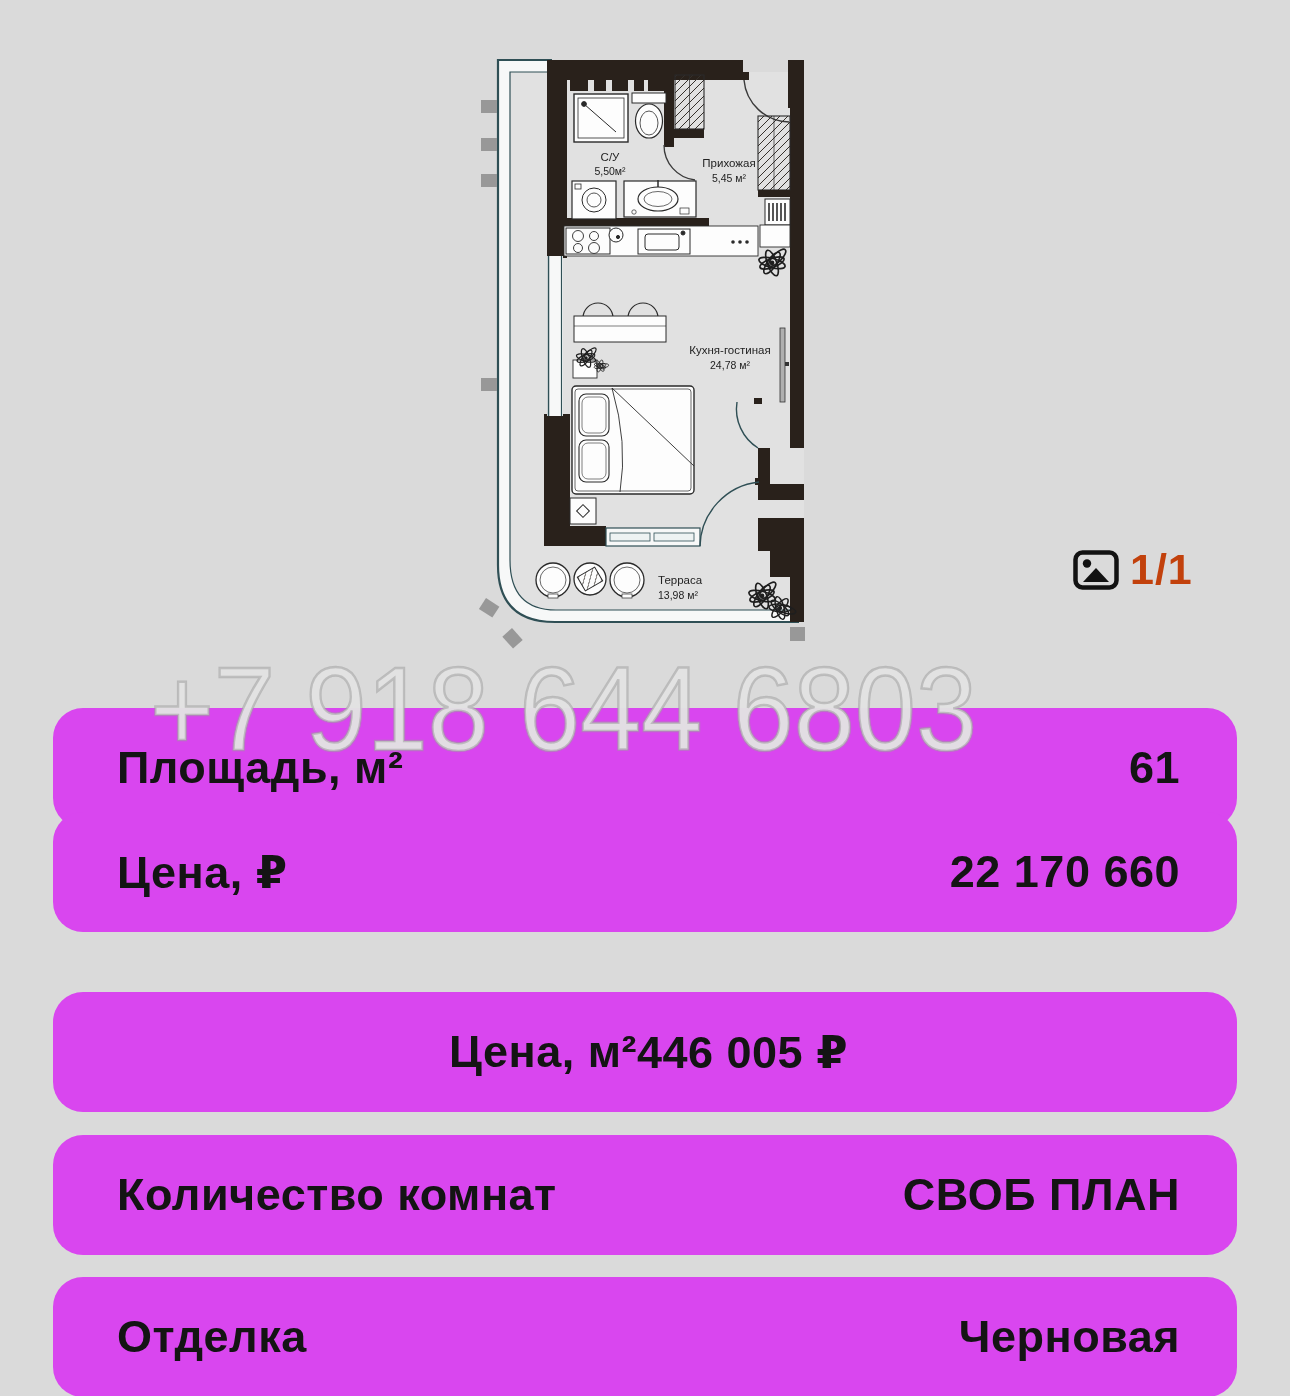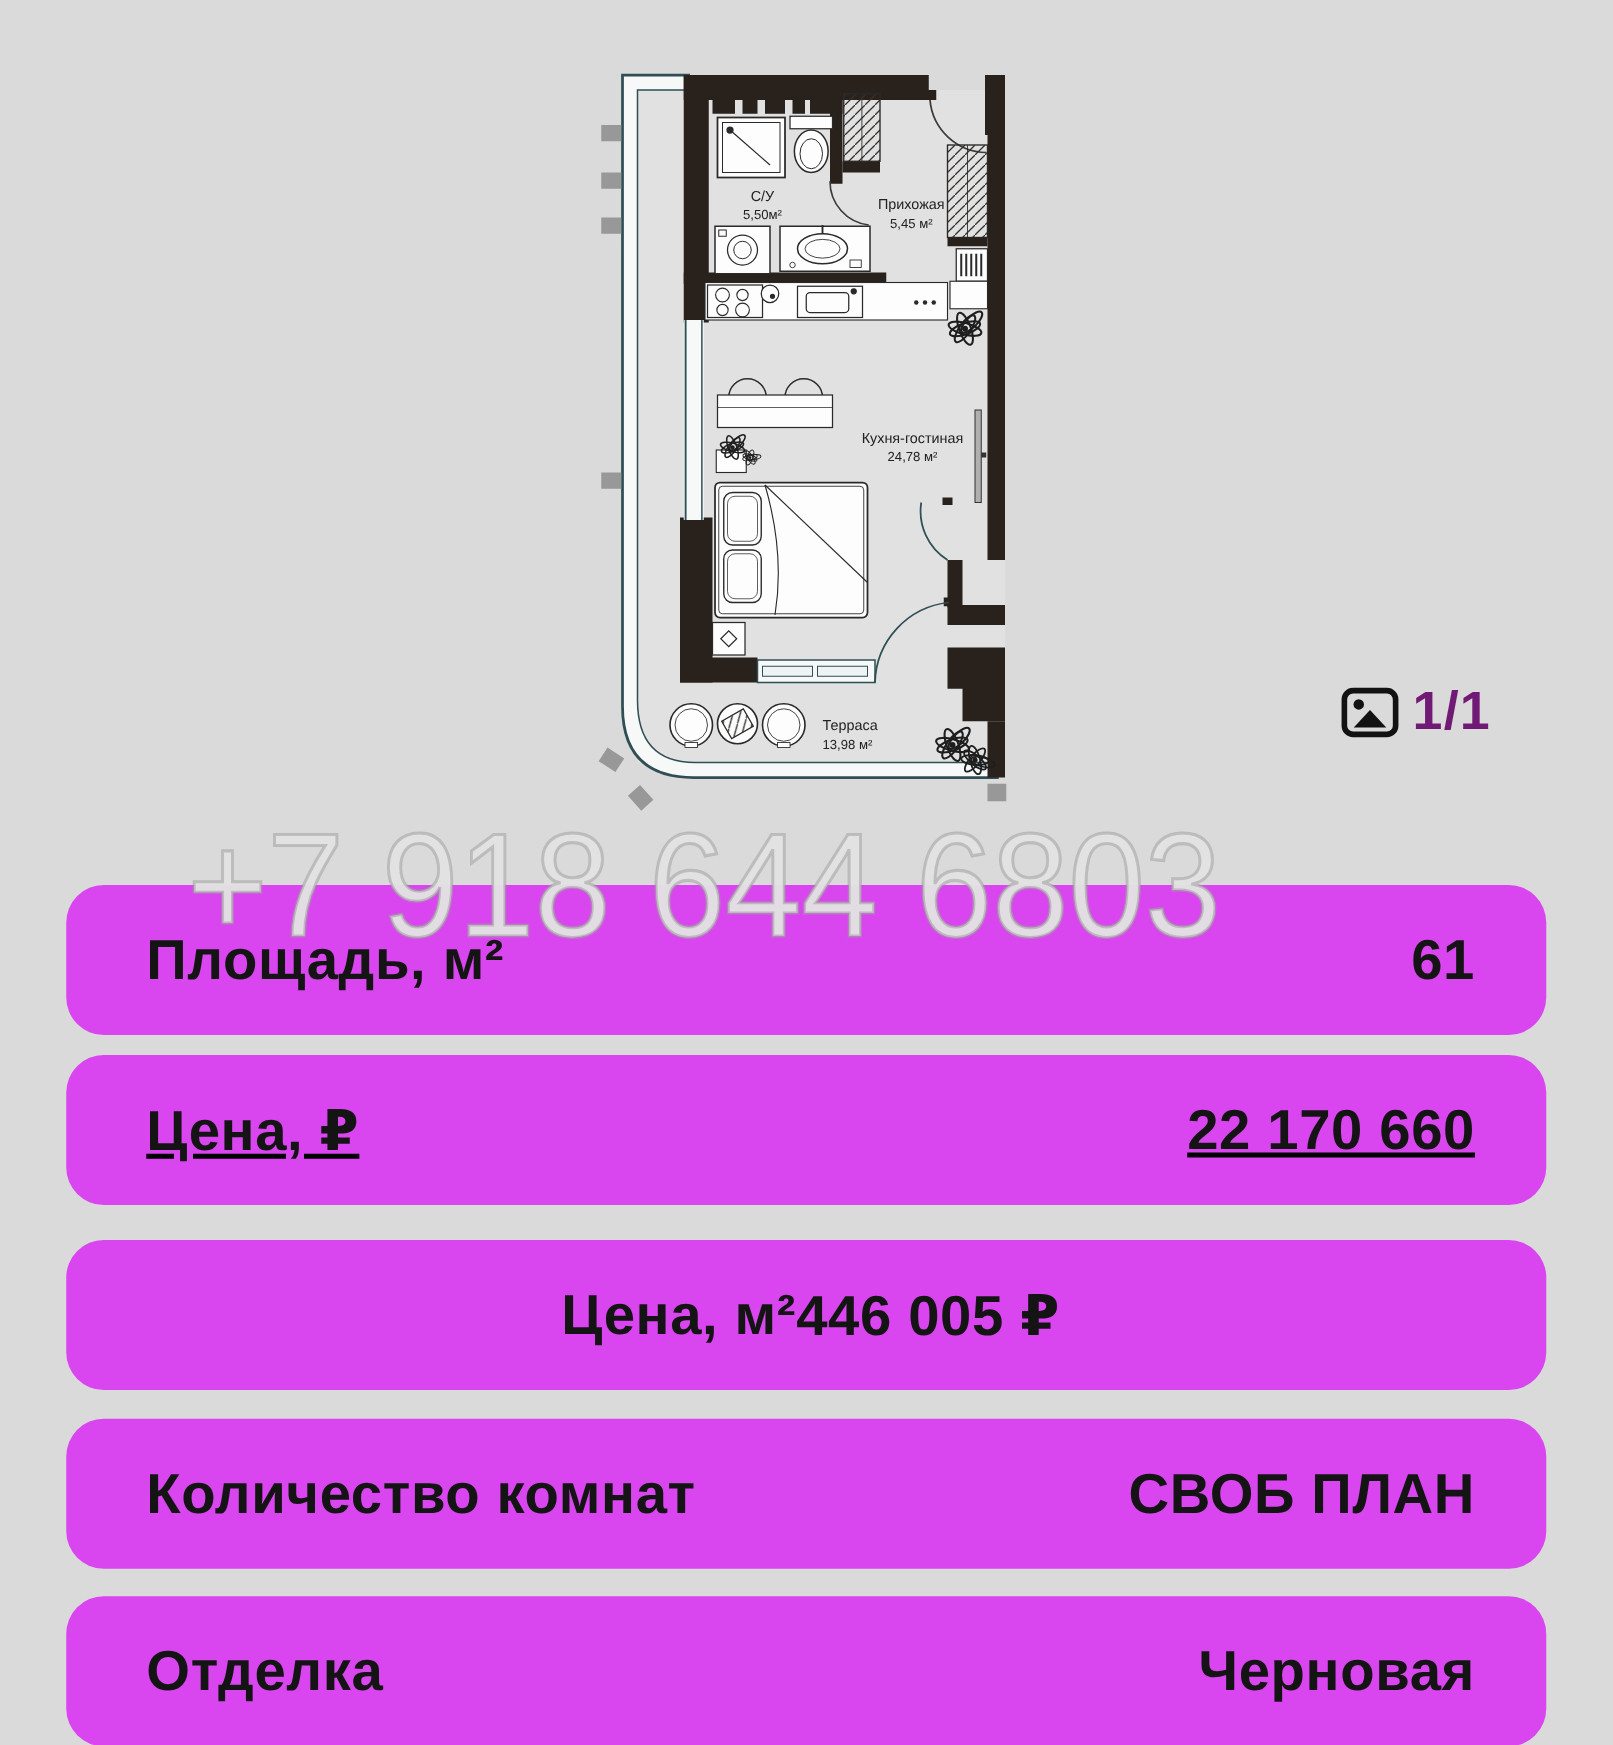--- a/index.html
+++ b/index.html
@@ -4,21 +4,21 @@
 <style>
   html,body{margin:0;padding:0;}
   body{font-family:"Liberation Sans","DejaVu Sans",sans-serif;background:#dadada;}
   .page{position:relative;width:1290px;height:1396px;background:#dadada;overflow:hidden;padding-left:17px;}
 
   
   .plan{position:absolute;left:452px;top:28px;width:385px;height:630px;}
 
   
   .gallery{position:absolute;left:1072px;top:545px;display:flex;align-items:center;gap:10px;z-index:1;}
-  .gallery .cnt{font-size:43px;font-weight:700;color:#701a75;letter-spacing:1px;}
+  .gallery .cnt{font-size:43px;font-weight:700;color:#c2410c;letter-spacing:1px;}
 
   
   .watermark{
     position:absolute;left:150px;top:650px;z-index:2;white-space:nowrap;
     font-size:118px;font-weight:400;line-height:1;
     color:rgba(226,226,226,.95);
     -webkit-text-stroke:2.5px rgba(158,158,158,.55);
     text-shadow:0 0 1px rgba(255,255,255,.4);
     transform:scaleX(.93);transform-origin:left top;
   }
@@ -27,21 +27,21 @@
   .row{
     position:absolute;left:53px;width:1184px;height:120px;
     background:#d946ef;border-radius:30px;
     display:flex;align-items:center;justify-content:space-between;
     padding:0 57px 0 64px;box-sizing:border-box;
   }
   .row .lbl,.row .val{
     position:relative;z-index:3;
     font-size:45px;font-weight:700;color:#141414;letter-spacing:.5px;
   }
-  .r1{top:708px;} .r2{top:844px;text-decoration:underline;} .r3{top:992px;justify-content:center;} .r4{top:1135px;} .r5{top:1277px;align-items:center;}
+  .r1{top:708px;} .r2{top:812px;} .r3{top:992px;justify-content:center;} .r4{top:1135px;} .r5{top:1277px;align-items:center;}
 </style>
 </head>
 <body>
 
 <div class="page">
 
   <svg class="plan" viewBox="0 0 385 630" xmlns="http://www.w3.org/2000/svg">
     <defs>
       <pattern id="hatch" patternUnits="userSpaceOnUse" width="8" height="8">
         <path d="M0,8 L8,0" stroke="#35302b" stroke-width="1" fill="none"></path>

